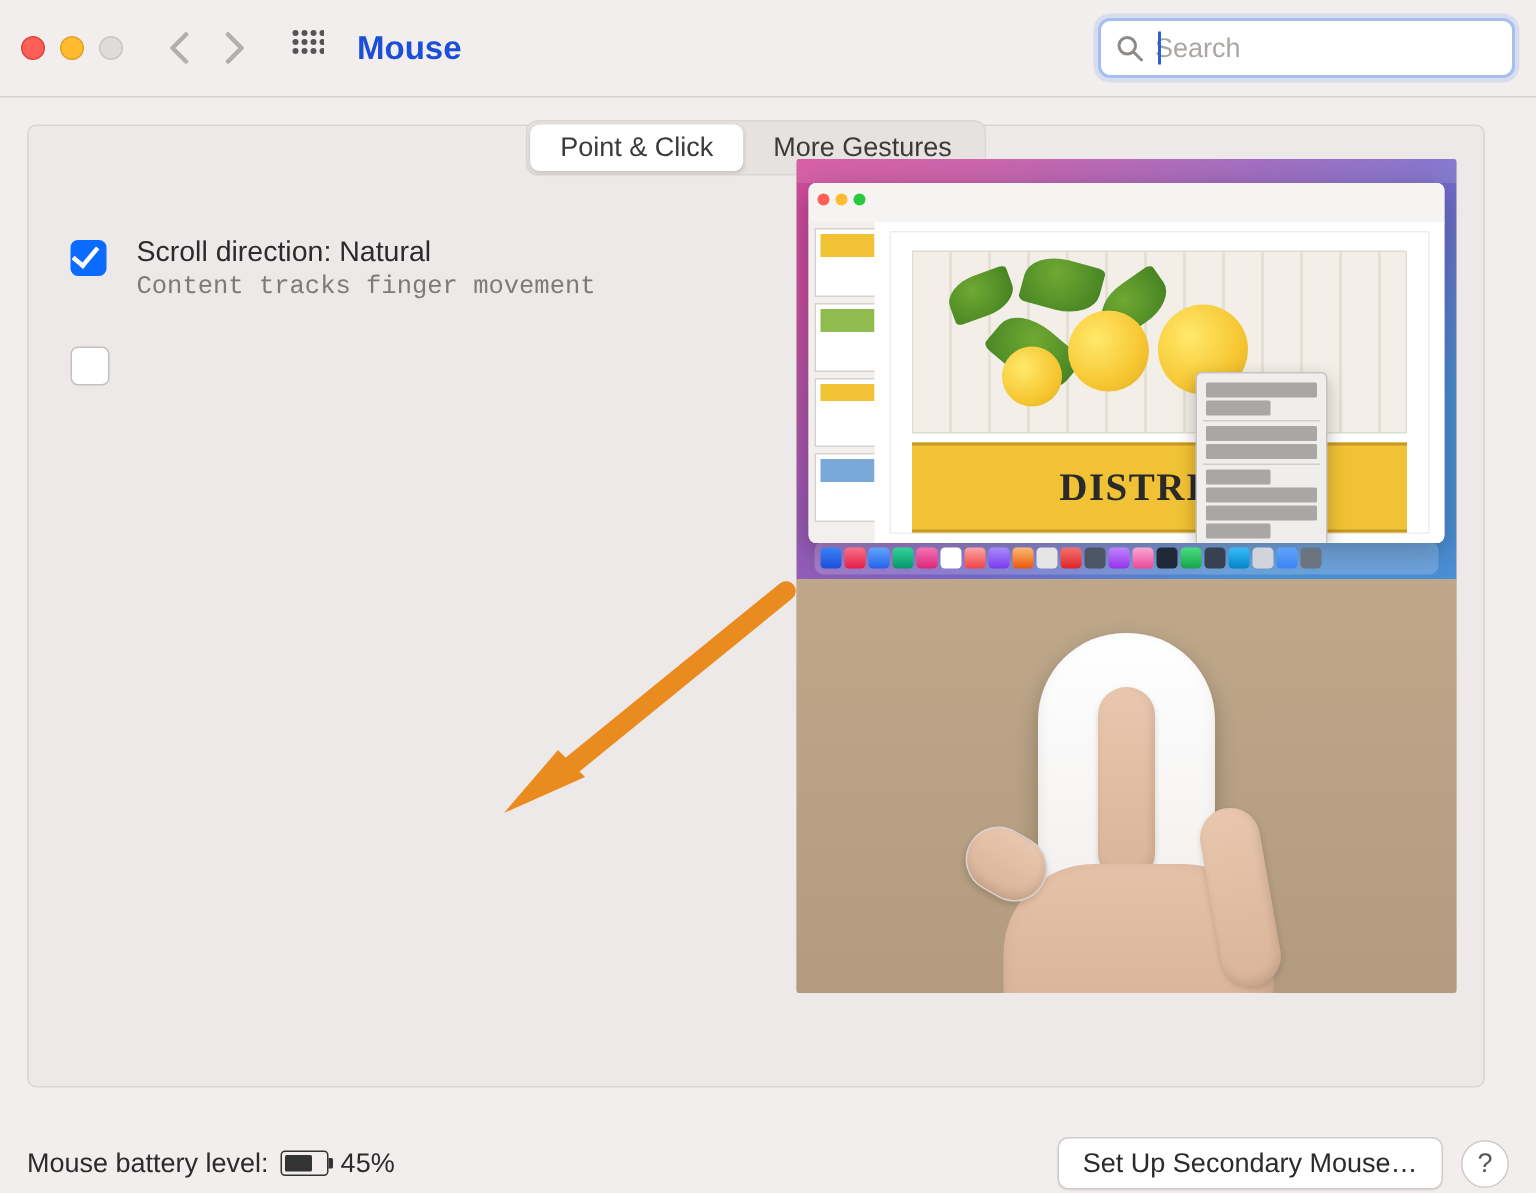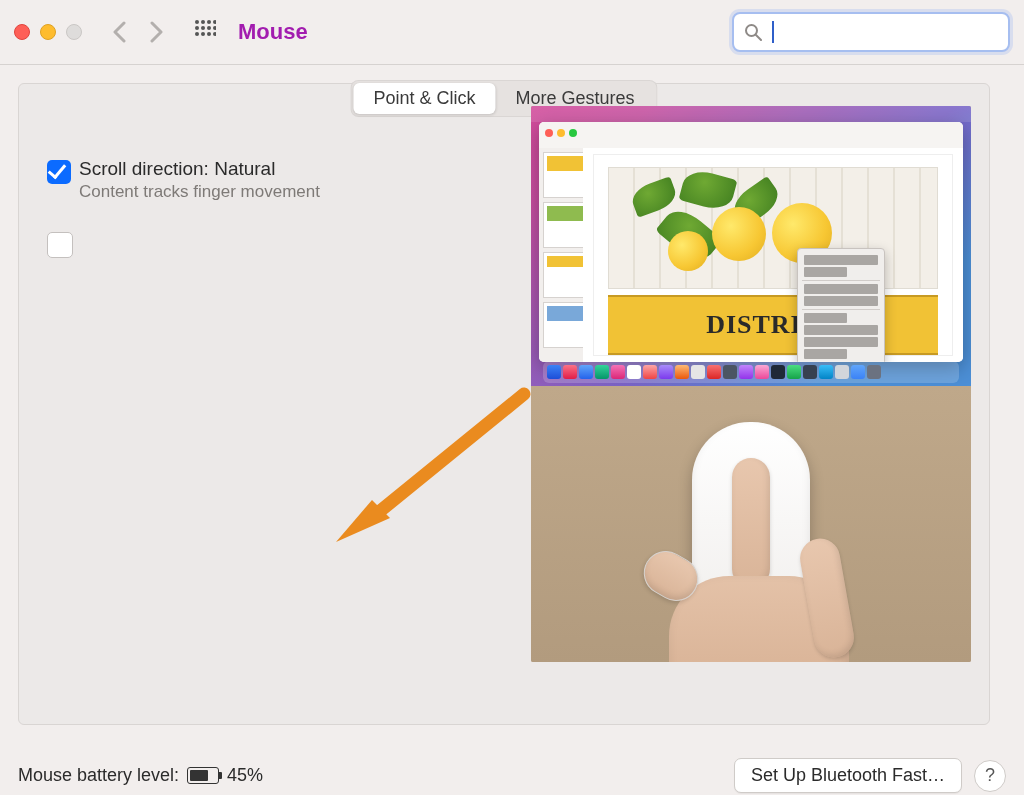--- a/index.html
+++ b/index.html
@@ -21,47 +21,47 @@
   
   .titlebar{display:flex;align-items:center;height:64px;padding:0 14px;border-bottom:1px solid var(--divider);}
   .traffic{display:flex;gap:10px;margin-right:30px;}
   .traffic span{width:14px;height:14px;border-radius:50%;}
   .t-red{background:#fe5f57;border:0.5px solid #e0443e;}
   .t-yellow{background:#febc2e;border:0.5px solid #dea124;}
   .t-gray{background:#dedcdb;border:0.5px solid #cac7c5;}
   .nav-arrows{display:flex;gap:24px;color:#b3afad;margin-right:30px;}
   .nav-arrows svg{display:block;}
   .grid-icon{margin-right:22px;color:#555;}
-  .title{font-size:22px;font-weight:700;color:#a21caf;}
+  .title{font-size:22px;font-weight:700;color:#1d4ed8;}
   .spacer{flex:1;}
   .search-wrap{position:relative;width:254px;height:36px;border:2px solid var(--search-border);border-radius:8px;background:#fff;box-shadow:0 0 0 3px rgba(138,173,242,0.25);display:flex;align-items:center;padding:0 10px;}
   .search-wrap svg{color:#8e8a87;flex:0 0 auto;}
   .search-input{border:none;outline:none;font-size:18px;color:#555;flex:1;margin-left:6px;background:transparent;}
   .search-input::placeholder{color:#aaa6a3;}
   .search-caret{position:absolute;left:38px;top:7px;width:1.5px;height:22px;background:#2f5fc9;}
   
   
   .main-panel{margin:18px 34px 0 18px;border:1px solid var(--panel-border);border-radius:6px;background:var(--panel);position:relative;height:640px;}
   
   
   .seg{position:absolute;top:-4px;left:50%;transform:translateX(-50%);display:flex;background:var(--chip-bg);border-radius:8px;padding:3px;box-shadow:inset 0 0 0 1px rgba(0,0,0,0.05);}
   .seg-item{padding:5px 20px;font-size:18px;border-radius:6px;color:#3a3a3a;cursor:default;}
   .seg-item.active{background:var(--chip-active);box-shadow:0 1px 3px rgba(0,0,0,0.15);}
   
   
   .left-col{position:absolute;left:18px;top:60px;width:490px;}
-  .opt{display:flex;align-items:flex-start;padding:14px 18px 14px 10px;border-radius:6px;gap:8px;}
+  .opt{display:flex;align-items:flex-start;padding:14px 18px 14px 10px;border-radius:6px;gap:20px;}
   .opt.highlight{background:#d3cfcd;}
   .cb{flex:0 0 24px;height:24px;border-radius:5px;margin-top:2px;position:relative;}
   .cb.on{background:var(--accent-blue);}
   .cb.on::after{content:"";position:absolute;left:5px;top:1px;width:7px;height:14px;border:solid #fff;border-width:0 3px 3px 0;transform:rotate(40deg);}
   .cb.off{background:#fff;border:1px solid #c4c0be;}
   .opt-text{display:flex;flex-direction:column;}
   .opt-title{font-size:19px;color:#2b2b2b;}
-  .opt-sub{font-size:17px;color:var(--text-muted);margin-top:2px;display:flex;align-items:center;}
+  .opt-sub{font-size:17px;color:var(--text-muted);margin-top:2px;display:flex;align-items:center;font-family:Liberation Mono, monospace;}
   .chev{margin-left:6px;}
   
   
   .tracking{position:absolute;left:110px;top:340px;width:280px;text-align:center;}
   .tracking-title{font-size:19px;color:#2b2b2b;margin-bottom:12px;}
   .slider{position:relative;height:24px;width:220px;margin:0 auto;}
   .slider-track{position:absolute;left:0;right:0;top:11px;height:2px;background:#b9b4b1;}
   .slider-tick{position:absolute;top:5px;width:1.5px;height:14px;background:#b9b4b1;}
   .slider-thumb{position:absolute;top:0;width:12px;height:24px;background:#fff;border:1px solid #c0bcb9;border-radius:5px;box-shadow:0 1px 2px rgba(0,0,0,0.2);}
   .slider-labels{display:flex;justify-content:space-between;width:220px;margin:10px auto 0;font-size:15px;color:#3a3a3a;}
@@ -149,20 +149,21 @@
     </svg>
   </div>
   <div class="title">Mouse</div>
   <div class="spacer"></div>
   <div class="search-wrap">
     <svg width="18" height="18" viewBox="0 0 18 18">
         <circle cx="7.5" cy="7.5" r="5.5" stroke="currentColor" stroke-width="2" fill="none"></circle>
         <line x1="12" y1="12" x2="17" y2="17" stroke="currentColor" stroke-width="2" stroke-linecap="round"></line>
       </svg>
     <span class="search-caret"></span>
+    <input class="search-input" placeholder="Search" style="">
   </div>
 </div>
 
 <div class="main-panel">
 
   <div class="seg">
     <div class="seg-item active">Point &amp; Click</div>
     <div class="seg-item">More Gestures</div>
   </div>
 
@@ -280,15 +281,15 @@
 
 <div class="bottom">
   <div class="battery-wrap">
     <span>Mouse battery level:</span>
     <span class="battery-icon">
         <span class="battery-fill"></span>
       </span>
     <span>45%</span>
   </div>
   <div class="spacer"></div>
-  <button class="btn">Set Up Bluetooth Fast…</button>
+  <button class="btn">Set Up Secondary Mouse…</button>
   <div class="help">?</div>
 </div>
 
 </body></html>

